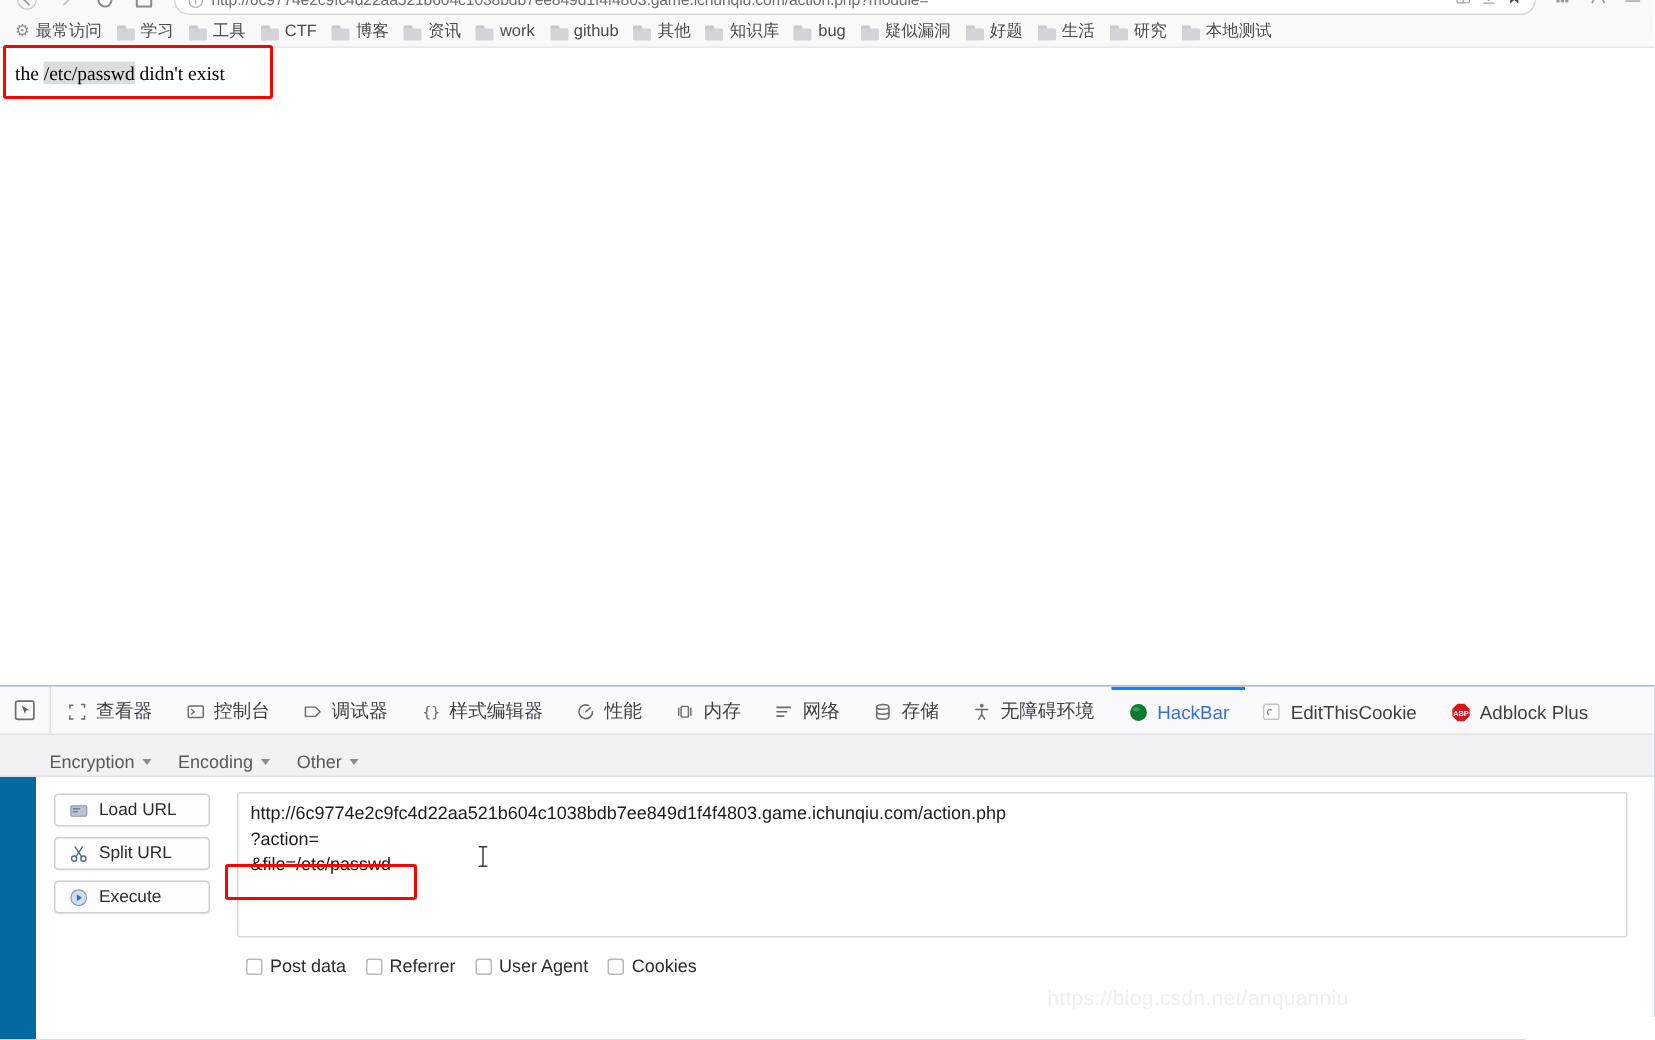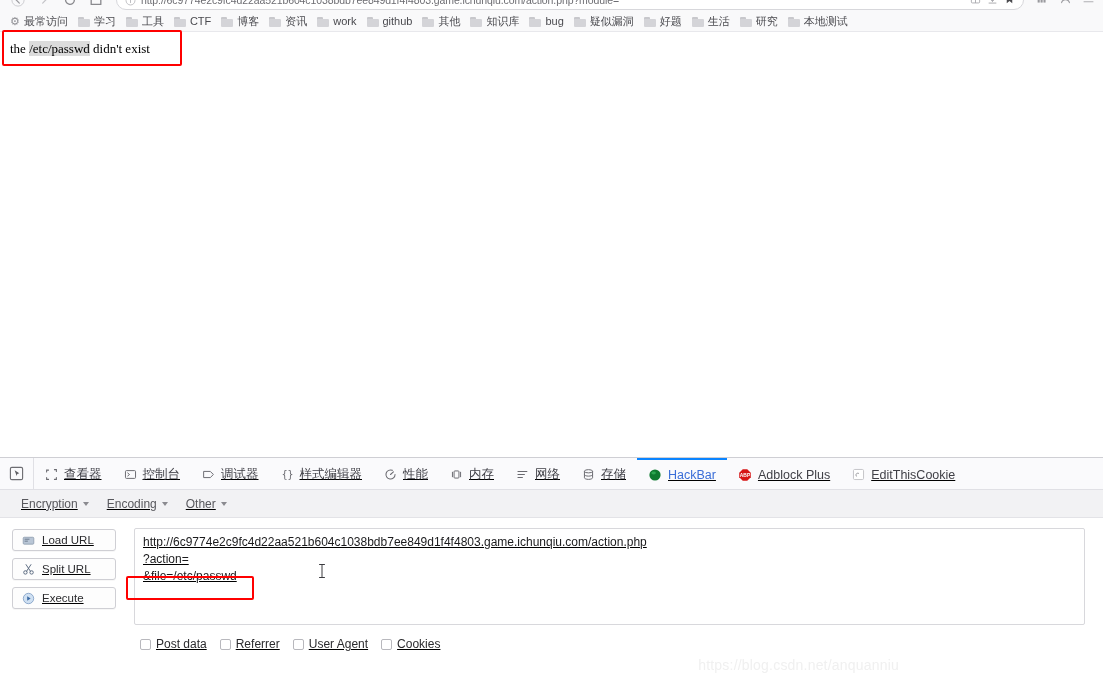--- a/index.html
+++ b/index.html
@@ -77,53 +77,53 @@
   }
   .page-text .hl { background:#dcdcdc;font-family:Liberation Serif, serif; }
   .annot-box-1 {
     position:absolute; left:2px; top:30px; width:180px; height:36px;
     border:2.5px solid #ff0000; border-radius:2px; pointer-events:none;
   }
 
   
   .devtools {
     position:absolute; left:0; top:457px; width:1103px; height:236px;
-    background:#0369a1; border-top:1px solid #cfcfd4;text-decoration:underline;
+    background:#0369a1; border-top:1px solid #cfcfd4;
   }
   .dt-tabs {
     position:relative; height:32px; display:flex; align-items:stretch;
     border-bottom:1px solid #e0e0e5; background:#fafafc;
   }
   .dt-pick {
     display:flex; align-items:center; justify-content:center;
     width:34px; color:#5c5c61; border-right:1px solid #e0e0e5;
   }
   .dt-tab {
     display:flex; align-items:center; gap:6px; padding:0 11px;
     font-size:12.5px; color:#3f3f46; white-space:nowrap;
     border-top:2px solid transparent; position:relative;
   }
   .dt-tab .ic { display:flex; align-items:center; color:#6a6a70; }
   .dt-tab.active { color:#0a62d6; border-top-color:#0a84ff; }
   .dt-tab.active .lbl { color:#3b6ed8; }
 
   .hb-toolbar {
-    height:28px; display:flex; align-items:center; gap:0;
-    padding:0 12px; background:#f2f2f4; border-bottom:1px solid #e3e3e7;
+    height:28px; display:flex; align-items:flex-end; gap:0;
+    padding:0 24px; background:#f2f2f4; border-bottom:1px solid #e3e3e7;
   }
   .hb-menu {
     font-size:12px; color:#58585d; padding:2px 9px;
     display:flex; align-items:center; gap:5px; cursor:default;
   }
   .hb-menu .caret {
     width:0;height:0;border-left:3.5px solid transparent;
     border-right:3.5px solid transparent;border-top:4px solid #8a8a8f;
   }
 
-  .hb-body { position:relative; height:175px; background:#fff; padding:10px 12px 0 12px; display:flex; }
+  .hb-body { position:relative; height:175px; background:#fff; padding:10px 12px 0 12px; display:flex;margin-left:24px; }
   .hb-buttons { width:104px; display:flex; flex-direction:column; gap:7px; padding-top:1px; }
   .hb-btn {
     height:22px; border:1px solid #cfcfd4; border-radius:3px; background:#fdfdfd;
     display:flex; align-items:center; gap:7px; padding:0 8px;
     font-size:11.5px; color:#2b2b2e;
     box-shadow:0 1px 0 rgba(0,0,0,0.03);
   }
   .hb-btn .bic { width:14px; height:14px; display:flex; align-items:center; justify-content:center; flex:none; }
 
   .hb-area { flex:1; padding-left:18px; padding-right:6px; }
@@ -388,46 +388,55 @@
       <div class="dt-tab">
         <span class="ic">
             <svg width="13" height="13" viewBox="0 0 16 16">
               <ellipse cx="8" cy="4" rx="5" ry="2" fill="none" stroke="#6a6a70" stroke-width="1.2"></ellipse>
               <path d="M3 4v8c0 1.1 2.2 2 5 2s5-.9 5-2V4" fill="none" stroke="#6a6a70" stroke-width="1.2"></path>
               <path d="M3 8c0 1.1 2.2 2 5 2s5-.9 5-2" fill="none" stroke="#6a6a70" stroke-width="1.2"></path>
             </svg>
           </span>
         <span class="lbl">存储</span>
       </div>
+      <div class="dt-tab">
+        <span class="ic">
+            <svg width="13" height="13" viewBox="0 0 16 16">
+              <circle cx="8" cy="3" r="1.5" fill="#6a6a70"></circle>
+              <path d="M3.2 6.2h9.6M8 6.2v4M8 10.2L5.6 14M8 10.2L10.4 14" fill="none" stroke="#6a6a70" stroke-width="1.3" stroke-linecap="round"></path>
+            </svg>
+          </span>
+        <span class="lbl">无障碍环境</span>
+      </div>
       <div class="dt-tab active">
         <span class="ic">
             <svg width="14" height="14" viewBox="0 0 16 16">
               <circle cx="8" cy="8" r="6.4" fill="#0e7a2f"></circle>
               <ellipse cx="6.4" cy="5.6" rx="2.6" ry="1.7" fill="#2fae55" opacity="0.85"></ellipse>
             </svg>
           </span>
         <span class="lbl">HackBar</span>
       </div>
       <div class="dt-tab">
         <span class="ic">
+            <svg width="13" height="13" viewBox="0 0 16 16">
+              <rect x="1.8" y="1.8" width="12.4" height="12.4" rx="1.5" fill="#fff" stroke="#c4c4c8" stroke-width="1.2"></rect>
+              <path d="M5.8 10.4c-.9-.6-1.2-2-0.6-3 .6-1 2-1.4 3-0.8" fill="none" stroke="#8f8f94" stroke-width="1.1" stroke-linecap="round"></path>
+            </svg>
+          </span>
+        <span class="lbl">EditThisCookie</span>
+      </div>
+      <div class="dt-tab">
+        <span class="ic">
             <svg width="14" height="14" viewBox="0 0 16 16">
               <path d="M5.4 1.4h5.2L14.6 5.4v5.2L10.6 14.6H5.4L1.4 10.6V5.4z" fill="#d61616"></path>
               <text x="8" y="10.4" font-size="5.6" text-anchor="middle" fill="#fff" font-family="Liberation Sans, sans-serif" font-weight="bold">ABP</text>
             </svg>
           </span>
         <span class="lbl">Adblock Plus</span>
-      </div>
-      <div class="dt-tab">
-        <span class="ic">
-            <svg width="13" height="13" viewBox="0 0 16 16">
-              <rect x="1.8" y="1.8" width="12.4" height="12.4" rx="1.5" fill="#fff" stroke="#c4c4c8" stroke-width="1.2"></rect>
-              <path d="M5.8 10.4c-.9-.6-1.2-2-0.6-3 .6-1 2-1.4 3-0.8" fill="none" stroke="#8f8f94" stroke-width="1.1" stroke-linecap="round"></path>
-            </svg>
-          </span>
-        <span class="lbl">EditThisCookie</span>
       </div>
     </div>
 
     <div class="hb-toolbar">
       <div class="hb-menu">
         <span>Encryption</span>
         <span class="caret"></span>
       </div>
       <div class="hb-menu">
         <span>Encoding</span>

